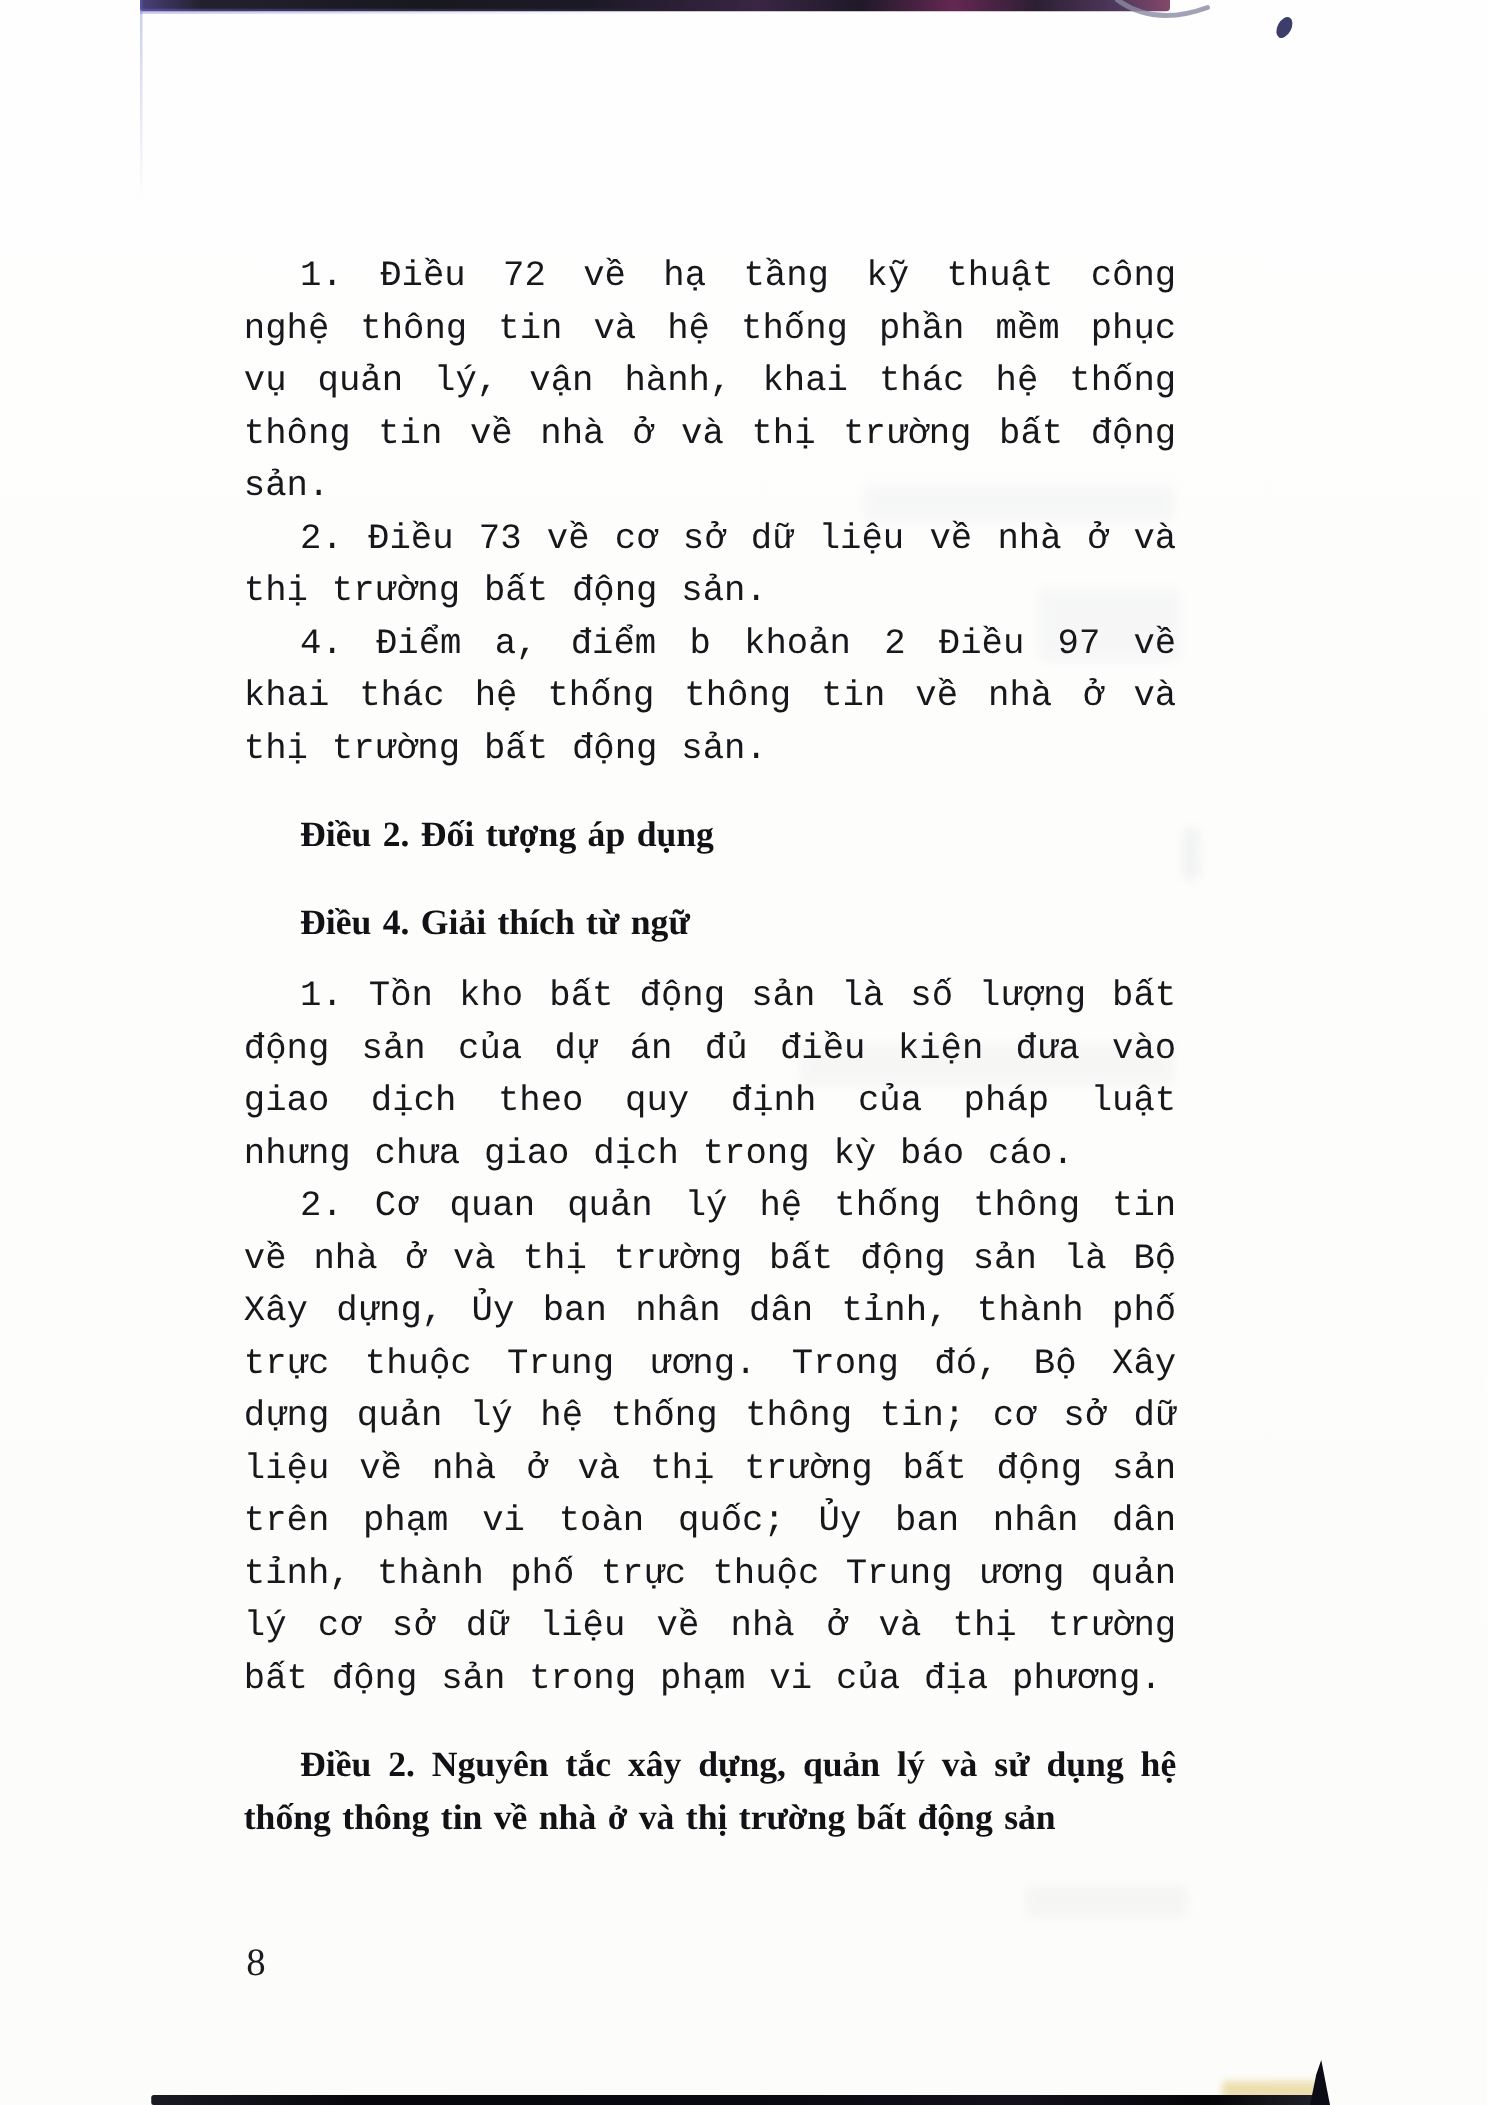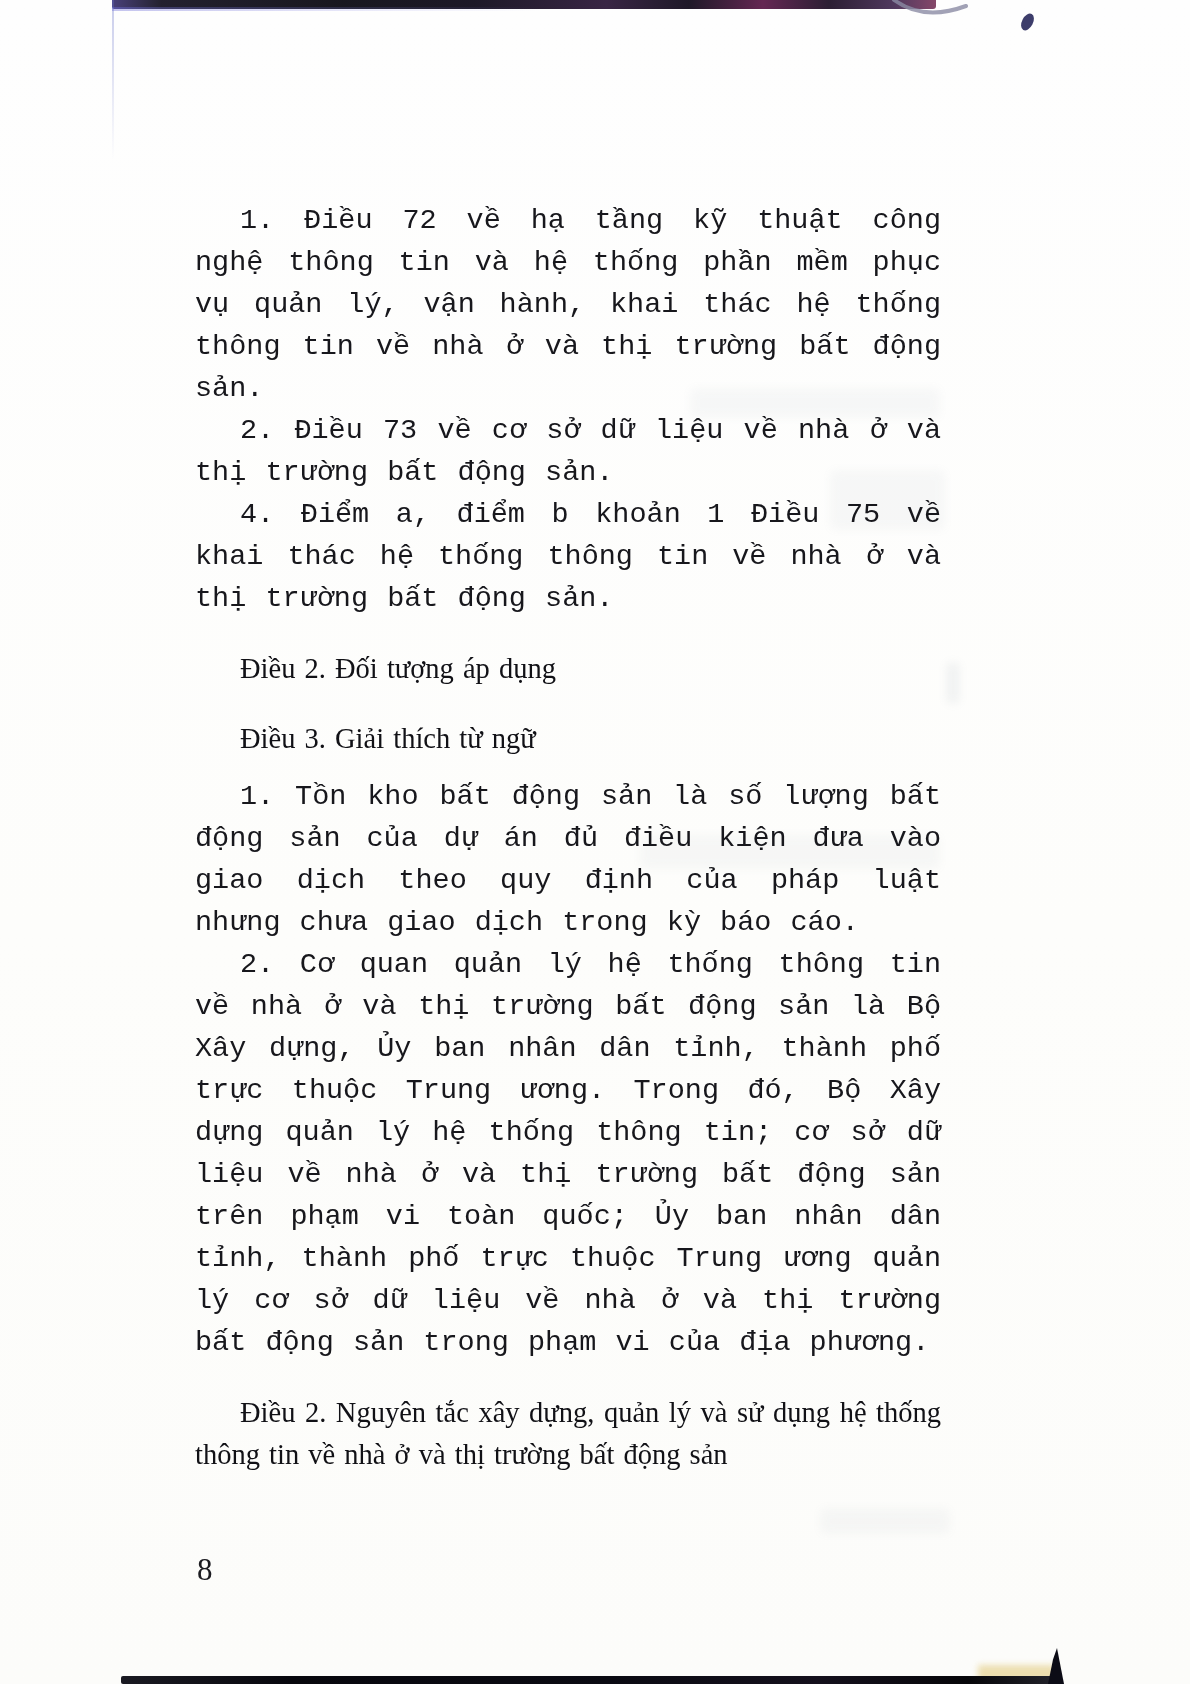--- a/index.html
+++ b/index.html
@@ -15,21 +15,21 @@
   
   .text-column{
     position:absolute;left:195px;top:200px;width:746px;
     color:#17171c;font-size:28.5px;line-height:42px;
     text-align:justify;text-justify:inter-word;
     word-spacing:2px;
   }
   .para{margin:0;text-indent:45px;font-family:Liberation Mono, monospace;}
   .heading{
     margin:28px 0 16px 0;font-size:28.5px;line-height:42px;
-    font-weight:400;text-indent:45px;color:#111116;
+    font-weight:700;text-indent:45px;color:#111116;
   }
   .page-number{
     position:absolute;left:197px;top:1552px;
     font-size:31px;color:#1b1b20;
   }
   
   .top-bar{
     position:absolute;left:112px;top:0;width:824px;height:9px;
     border-radius:0 0 3px 2px;opacity:.93;
     background:linear-gradient(90deg,
@@ -83,23 +83,23 @@
   <div class="ink-blob"></div>
   <div class="smudge s1"></div>
   <div class="smudge s2"></div>
   <div class="smudge s3"></div>
   <div class="smudge s4"></div>
   <div class="smudge s5"></div>
 
   <div class="text-column">
     <p class="para">1. Điều 72 về hạ tầng kỹ thuật công nghệ thông tin và hệ thống phần mềm phục vụ quản lý, vận hành, khai thác hệ thống thông tin về nhà ở và thị trường bất động sản.</p>
     <p class="para">2. Điều 73 về cơ sở dữ liệu về nhà ở và thị trường bất động sản.</p>
-    <p class="para">4. Điểm a, điểm b khoản 1 Điều 75 về khai thác hệ thống thông tin về nhà ở và thị trường bất động sản.</p>
+    <p class="para">4. Điểm a, điểm b khoản 2 Điều 97 về khai thác hệ thống thông tin về nhà ở và thị trường bất động sản.</p>
     <h2 class="heading">Điều 2. Đối tượng áp dụng</h2>
-    <h2 class="heading">Điều 3. Giải thích từ ngữ</h2>
+    <h2 class="heading">Điều 4. Giải thích từ ngữ</h2>
     <p class="para">1. Tồn kho bất động sản là số lượng bất động sản của dự án đủ điều kiện đưa vào giao dịch theo quy định của pháp luật nhưng chưa giao dịch trong kỳ báo cáo.</p>
     <p class="para">2. Cơ quan quản lý hệ thống thông tin về nhà ở và thị trường bất động sản là Bộ Xây dựng, Ủy ban nhân dân tỉnh, thành phố trực thuộc Trung ương. Trong đó, Bộ Xây dựng quản lý hệ thống thông tin; cơ sở dữ liệu về nhà ở và thị trường bất động sản trên phạm vi toàn quốc; Ủy ban nhân dân tỉnh, thành phố trực thuộc Trung ương quản lý cơ sở dữ liệu về nhà ở và thị trường bất động sản trong phạm vi của địa phương.</p>
     <h2 class="heading">Điều 2. Nguyên tắc xây dựng, quản lý và sử dụng hệ thống thông tin về nhà ở và thị trường bất động sản</h2>
   </div>
 
   <div class="page-number">8</div>
 
   <div class="yellow-smudge"></div>
   <div class="bottom-bar"></div>
   <div class="bottom-spike"></div>

